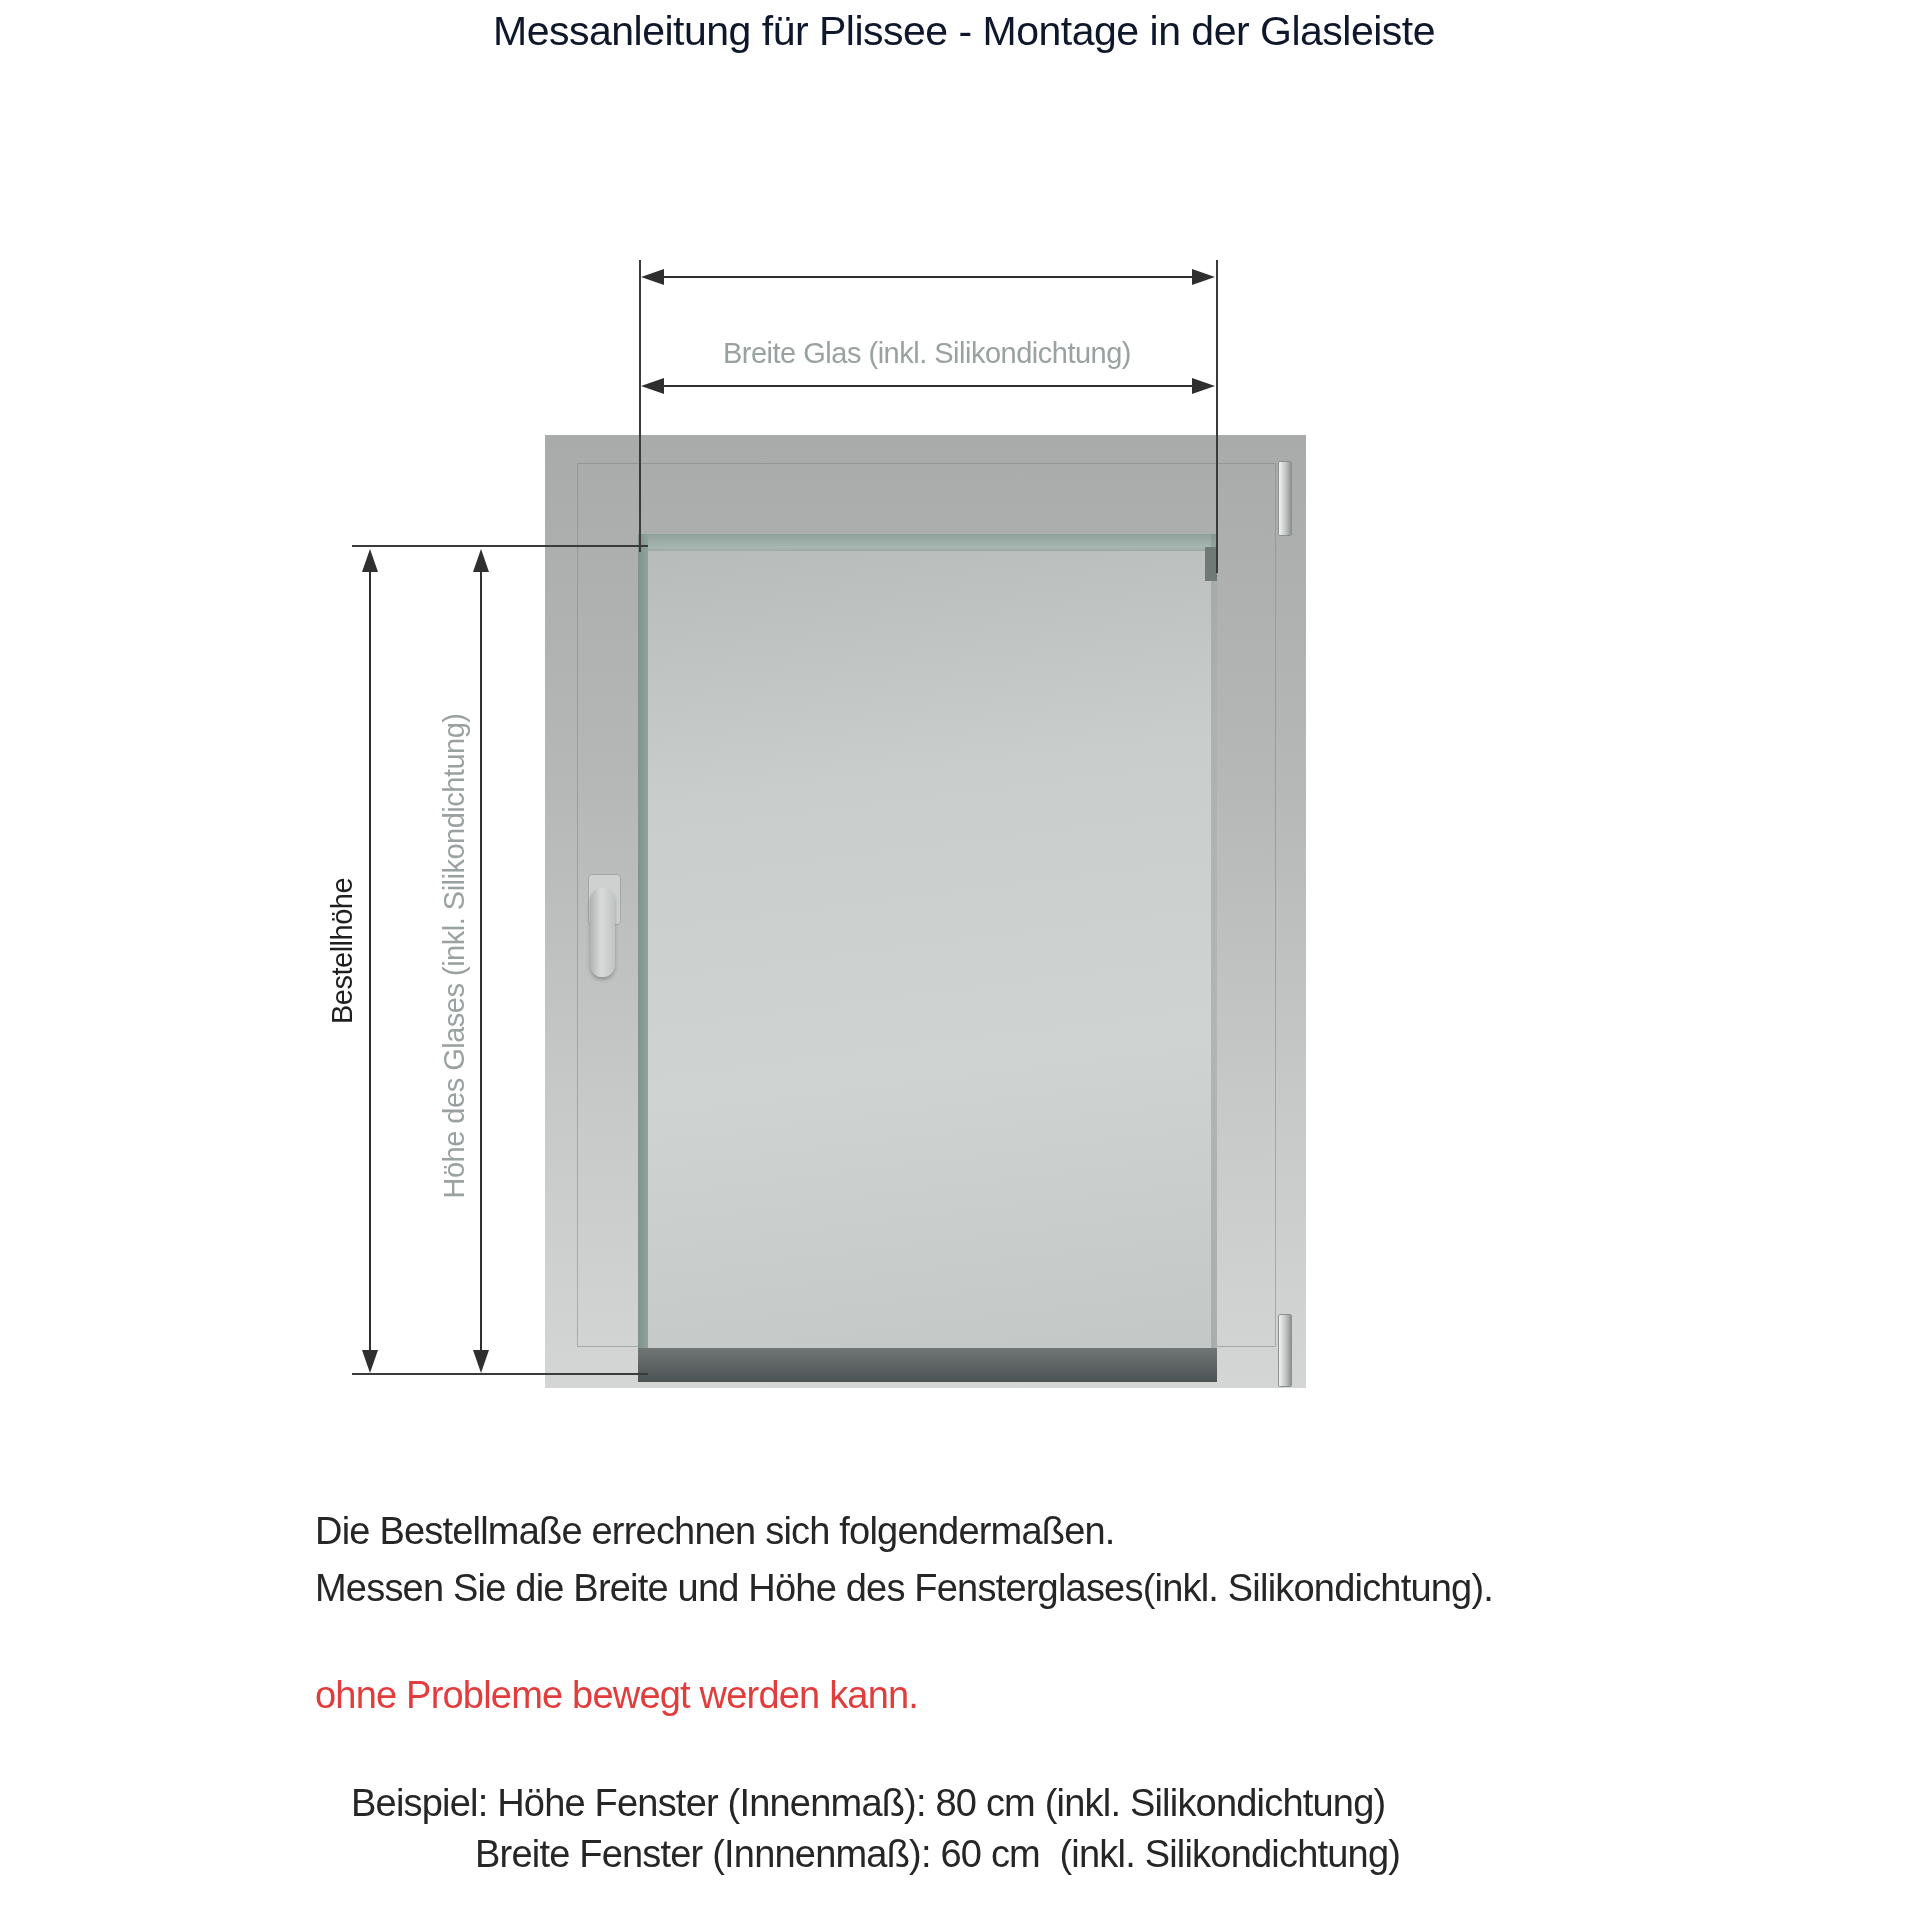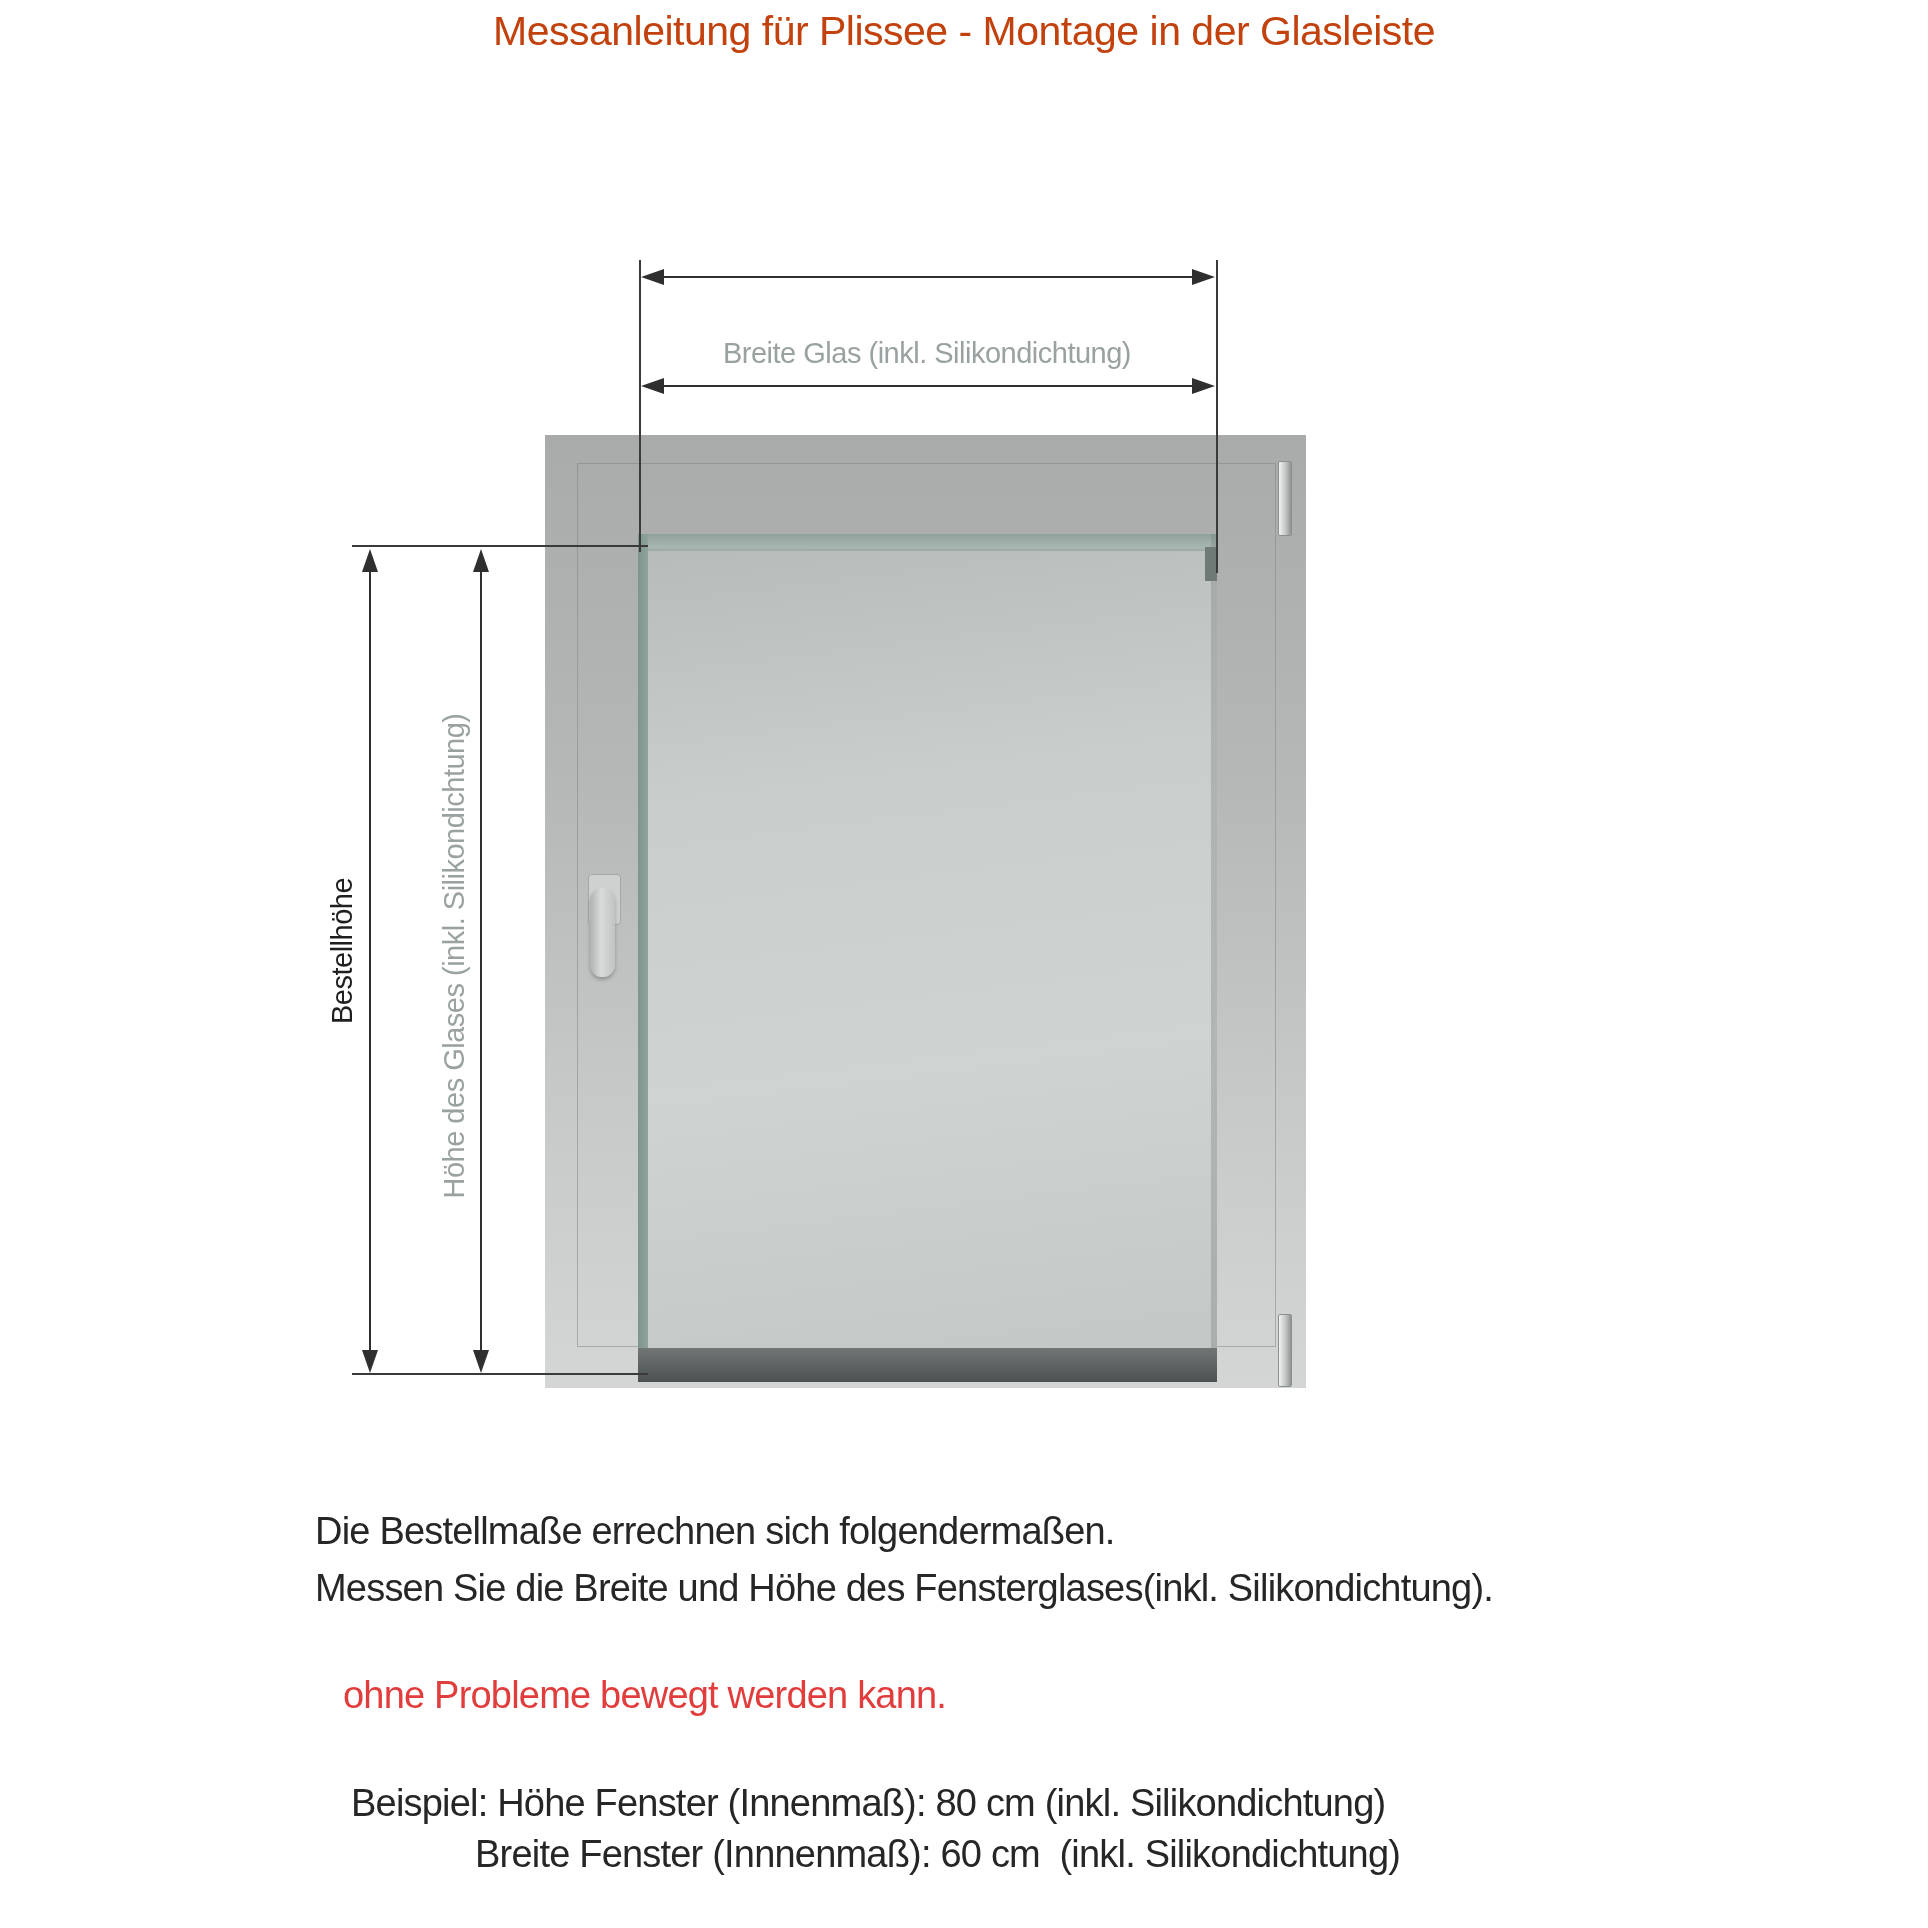--- a/index.html
+++ b/index.html
@@ -4,21 +4,21 @@
 <style>
   html,body{margin:0;padding:0;background:#fff;}
   .page{
     position:relative;width:1928px;height:1928px;background:#ffffff;overflow:hidden;
     font-family:"Liberation Sans",sans-serif;color:#262626;
   }
   .txt{white-space:pre;}
   
   .title{
     position:absolute;left:0;top:7.5px;width:100%;text-align:center;
-    font-size:41px;letter-spacing:-0.5px;color:#c2410c;
+    font-size:41px;letter-spacing:-0.5px;color:#0f172a;
   }
   
   .dim-label-h{
     position:absolute;left:639px;width:576px;text-align:center;
     font-size:29px;letter-spacing:-0.5px;
   }
   .dim-black{color:#1f1f1f;}
   .dim-gray{color:#9aa1a1;}
   .dim-label-v{
     position:absolute;height:32px;line-height:32px;text-align:center;
@@ -132,18 +132,18 @@
 
   <div class="dim-label-v dim-gray txt" style="left:96px;top:940px;width:716px;">Höhe des Glases (inkl. Silikondichtung)</div>
   <div class="v-arrow" style="left:472px;top:549px;height:824px;">
     <div class="head-t"></div>
     <div class="line"></div>
     <div class="head-b"></div>
   </div>
 
   <div class="body-line txt" style="top:1567px;">Messen Sie die Breite und Höhe des Fensterglases(inkl. Silikondichtung).</div>
   <div class="body-line txt" style="top:1510px;">Die Bestellmaße errechnen sich folgendermaßen.</div>
-  <div class="body-line body-red txt" style="top:1674px;margin-left:28px;">ohne Probleme bewegt werden kann.</div>
+  <div class="body-line body-red txt" style="top:1674px;">ohne Probleme bewegt werden kann.</div>
   <div class="body-line txt" style="top:1782px;margin-left:36px;">Beispiel: Höhe Fenster (Innenmaß): 80 cm (inkl. Silikondichtung)</div>
   <div class="body-line indent txt" style="top:1833px;">Breite Fenster (Innnenmaß): 60 cm  (inkl. Silikondichtung)</div>
 
 </div>
 
 
 </body></html>

